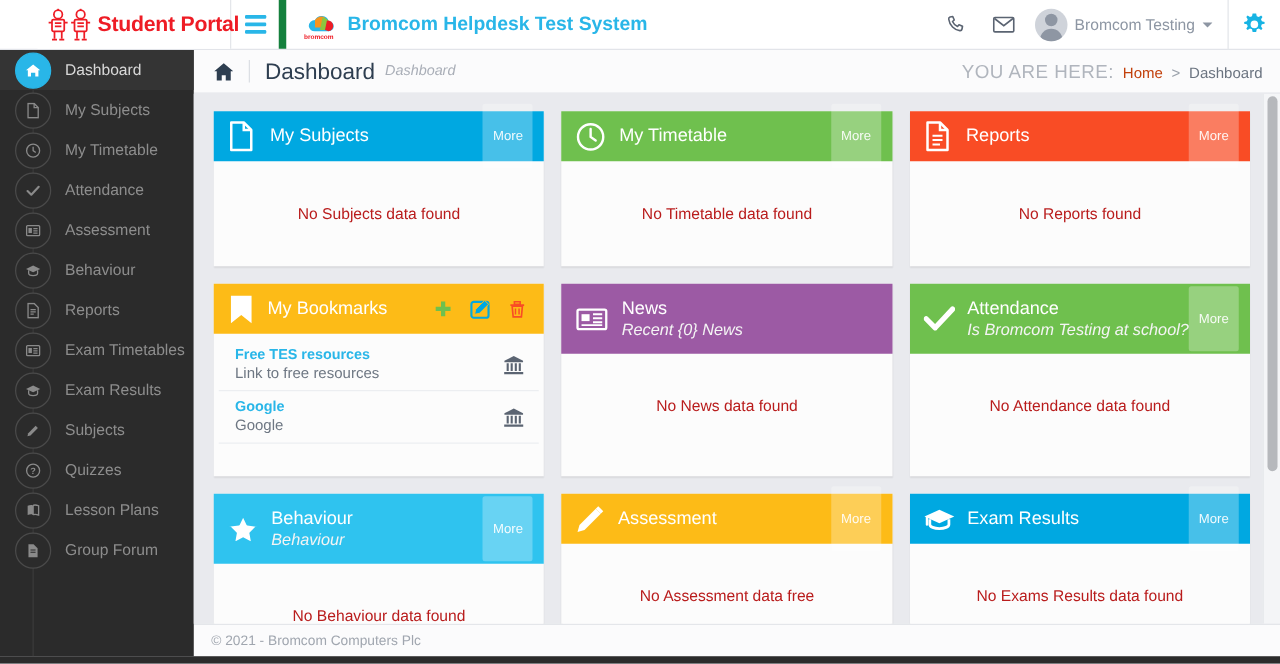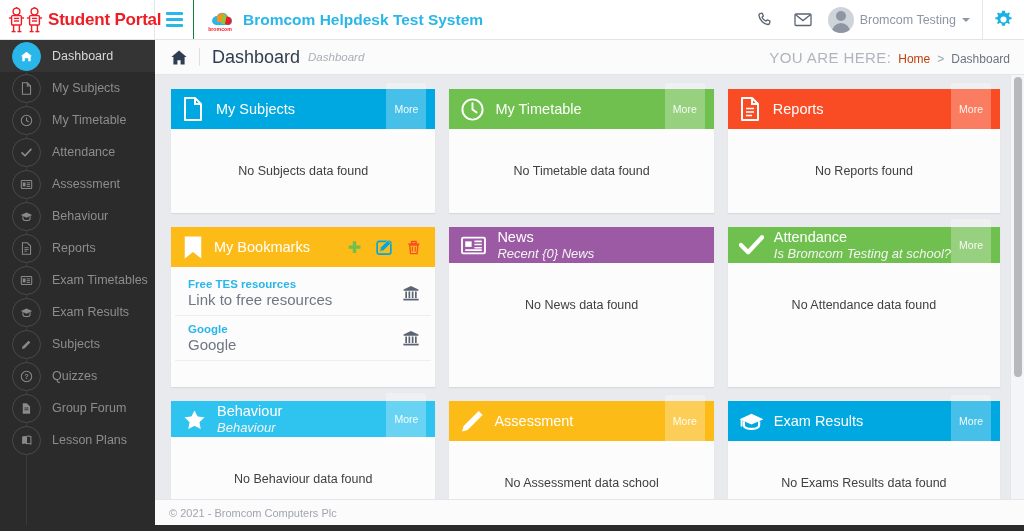--- a/index.html
+++ b/index.html
@@ -10,20 +10,21 @@
     background: #e9eaee;
   }
   .app { position: relative; width: 1024px; height: 531px; display: flex; flex-direction: column; }
 
   
   .topbar {
     height: 40px; flex: 0 0 40px;
     display: flex; align-items: stretch;
     background: #ffffff;
     border-bottom: 1px solid #e2e4e9;
+    padding-left: 30px;
   }
   .brand-block {
     width: 155px; flex: 0 0 155px;
     display: flex; align-items: center; gap: 5px;
     padding-left: 8px;
     background: #ffffff;
     border-right: 1px solid #e4e6ea;
   }
   .robots { display: flex; gap: 1px; }
   .brand-title {
@@ -33,21 +34,21 @@
   .hamburger {
     width: 38px; flex: 0 0 38px;
     display: flex; flex-direction: column; justify-content: center;
     align-items: center; gap: 3px;
     cursor: pointer;
   }
   .hamburger span { display: block; width: 17px; height: 3px; background: #29b6e8; border-radius: 1px; }
   .sys-block {
     display: flex; align-items: center; gap: 9px;
     padding-left: 12px; flex: 1 1 auto;
-    border-left: 1px solid #15803d;
+    border-left: 6px solid #15803d;
   }
   .sys-title { color: #29b6e8; font-size: 15.5px; font-weight: bold; white-space: nowrap; }
   .topbar-right { display: flex; align-items: center; gap: 0; }
   .tb-icon {
     width: 38px; height: 40px; display: flex; align-items: center; justify-content: center;
     color: #5b6472; cursor: pointer;
   }
   .user-block {
     display: flex; align-items: center; gap: 6px;
     padding: 0 12px 0 6px; cursor: pointer; height: 36px;
@@ -116,48 +117,48 @@
   .scroller { flex: 1 1 auto; position: relative; overflow: hidden; background: #e9eaee; }
   .grid {
     display: grid; grid-template-columns: repeat(3, 1fr);
     gap: 14px 14px; padding: 14px 24px 10px 16px;
   }
   .card { background: #fcfcfc; box-shadow: 0 1px 1px rgba(0,0,0,.07); }
   .card-head {
     display: flex; align-items: center; padding: 0 9px 0 11px;
     height: 40px; position: relative;
   }
-  .card-head.tall { height: 36px; }
+  .card-head.tall { height: 56px; }
   .chead-ic { flex: 0 0 auto; display: flex; align-items: center; color: #fff; margin-right: 10px; }
   .chead-txt { display: flex; flex-direction: column; justify-content: center; min-width: 0; }
   .chead-title { color: #ffffff; font-size: 14.5px; white-space: nowrap; }
   .chead-sub { color: #f4f4f4; font-size: 13px; font-style: italic; white-space: nowrap; margin-top: 1px; }
   .more-btn {
     margin-left: auto; background: rgba(255,255,255,.28);
     color: rgba(255,255,255,.92); font-size: 10.5px;
     padding: 20px 8px; border: 0; border-radius: 2px; cursor: pointer;
     line-height: 1.2;
   }
   .head-actions { margin-left: auto; display: flex; align-items: center; gap: 13px; padding-right: 4px; }
   .head-act { cursor: pointer; display: flex; align-items: center; }
   .card-body {
     min-height: 84px; display: flex; align-items: center; justify-content: center;
     padding: 26px 10px;
   }
-  .empty-txt { font-size: 12.5px; color: #404040; text-align: right; }
+  .empty-txt { font-size: 12.5px; color: #b91c1c; text-align: right; }
 
   
   .bm-body { padding: 4px; display: block; min-height: 84px; }
   .bm-row {
     display: flex; align-items: center; padding: 7px 12px 7px 13px;
     border-bottom: 1px solid #eceef1;
   }
   .bm-texts { display: flex; flex-direction: column; gap: 1px; min-width: 0; }
   .bm-title { font-size: 11.5px; color: #29b6e8; font-weight: bold; cursor: pointer; white-space: nowrap; }
-  .bm-desc { font-size: 15px; color: #6e7783; white-space: nowrap; }
+  .bm-desc { font-size: 12px; color: #6e7783; white-space: nowrap; }
   .bm-ic { margin-left: auto; color: #5b6472; cursor: pointer; display: flex; }
   .bm-filler { height: 22px; }
 
   
   .vscroll {
     position: absolute; top: 0; right: 0; width: 14px; height: 100%;
     background: #f4f5f7; border-left: 1px solid #e4e6ea;
   }
   .vthumb {
     position: absolute; top: 2px; left: 3px; width: 8px; height: 300px;
@@ -365,34 +366,34 @@
               <svg width="13" height="13" viewBox="0 0 16 16" aria-hidden="true">
                 <circle cx="8" cy="8" r="6.4" stroke="currentColor" fill="none" stroke-width="1.3"></circle>
                 <text x="8" y="11.6" text-anchor="middle" font-size="9" fill="currentColor" font-family="'Liberation Sans',sans-serif" font-weight="bold">?</text>
               </svg>
             </span>
             <span class="nav-label">Quizzes</span>
           </div>
           <div class="nav-item">
             <span class="nav-dot">
               <svg width="13" height="13" viewBox="0 0 16 16" aria-hidden="true">
+                <path d="M2.6 3.2c2.4-1 5-1 5.4 0v9.2c-.4-1-3-1-5.4 0z" fill="currentColor"></path>
+                <path d="M13.4 3.2c-2.4-1-5-1-5.4 0v9.2c.4-1 3-1 5.4 0z" stroke="currentColor" fill="none" stroke-width="1.3"></path>
+              </svg>
+            </span>
+            <span class="nav-label">Lesson Plans</span>
+          </div>
+          <div class="nav-item">
+            <span class="nav-dot">
+              <svg width="13" height="13" viewBox="0 0 16 16" aria-hidden="true">
                 <path d="M3.4 1.6h5l4 4v9h-9z" fill="currentColor"></path>
                 <path d="M5.4 7.4h5M5.4 9.6h5" stroke="#2b2b2b" stroke-width="1"></path>
               </svg>
             </span>
             <span class="nav-label">Group Forum</span>
-          </div>
-          <div class="nav-item">
-            <span class="nav-dot">
-              <svg width="13" height="13" viewBox="0 0 16 16" aria-hidden="true">
-                <path d="M2.6 3.2c2.4-1 5-1 5.4 0v9.2c-.4-1-3-1-5.4 0z" fill="currentColor"></path>
-                <path d="M13.4 3.2c-2.4-1-5-1-5.4 0v9.2c.4-1 3-1 5.4 0z" stroke="currentColor" fill="none" stroke-width="1.3"></path>
-              </svg>
-            </span>
-            <span class="nav-label">Lesson Plans</span>
           </div>
         </div>
     </nav>
 
     <div class="main">
 
       <div class="pagehead">
         <span class="home-ic">
           <svg width="16" height="15" viewBox="0 0 16 15" aria-hidden="true">
             <path d="M8 0.6 L0.4 7 h2 V14.4 h4 V10.2 h3.2 V14.4 h4 V7 h2 z" fill="#2e3e50"></path>
@@ -584,21 +585,21 @@
                     <path d="M2 22.5l1.6-5.6L16.6 3.9l4 4L7.6 20.9z" fill="#ffffff"></path>
                     <path d="M16.6 3.9l2-2 4 4-2 2z" fill="#ffffff"></path>
                   </svg>
                 </span>
                 <span class="chead-txt">
                   <span class="chead-title">Assessment</span>
                 </span>
                 <button class="more-btn">More</button>
               </div>
               <div class="card-body">
-                <span class="empty-txt">No Assessment data school</span>
+                <span class="empty-txt">No Assessment data free</span>
               </div>
             </div>
             <div class="card">
               <div class="card-head" style="background:#00a8e1">
                 <span class="chead-ic">
                   <svg width="25" height="21" viewBox="0 0 26 22" aria-hidden="true">
                     <path d="M13 3 L25.5 8.6 13 14.2 0.5 8.6z" fill="#ffffff"></path>
                     <path d="M5 10.8v4.4c0 2 3.6 3.5 8 3.5s8-1.5 8-3.5v-4.4" stroke="#fff" fill="none" stroke-width="2.3"></path>
                     <path d="M2.6 9.4v6" stroke="#fff" stroke-width="2" stroke-linecap="round"></path>
                   </svg>

